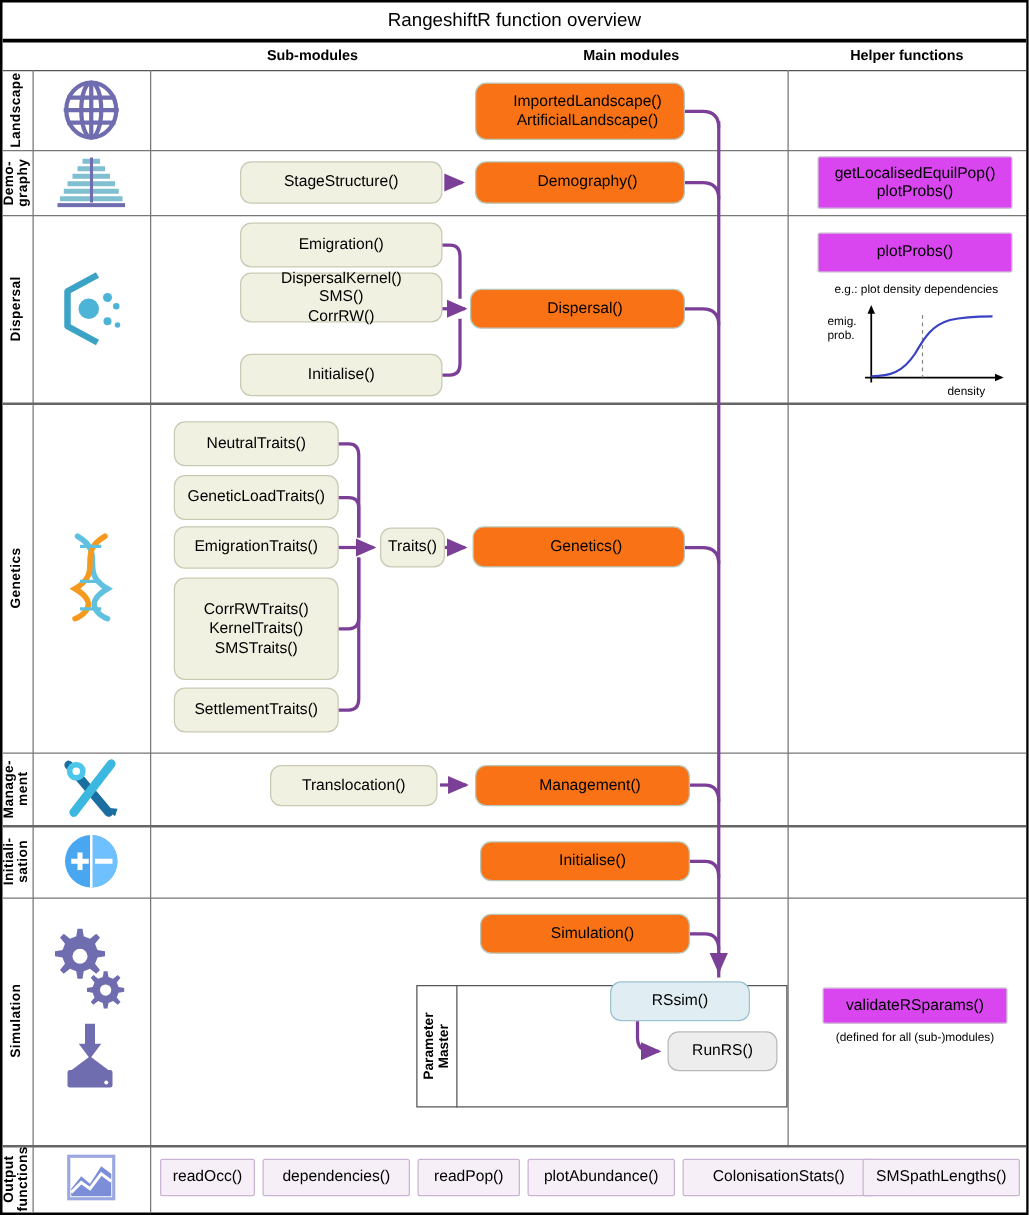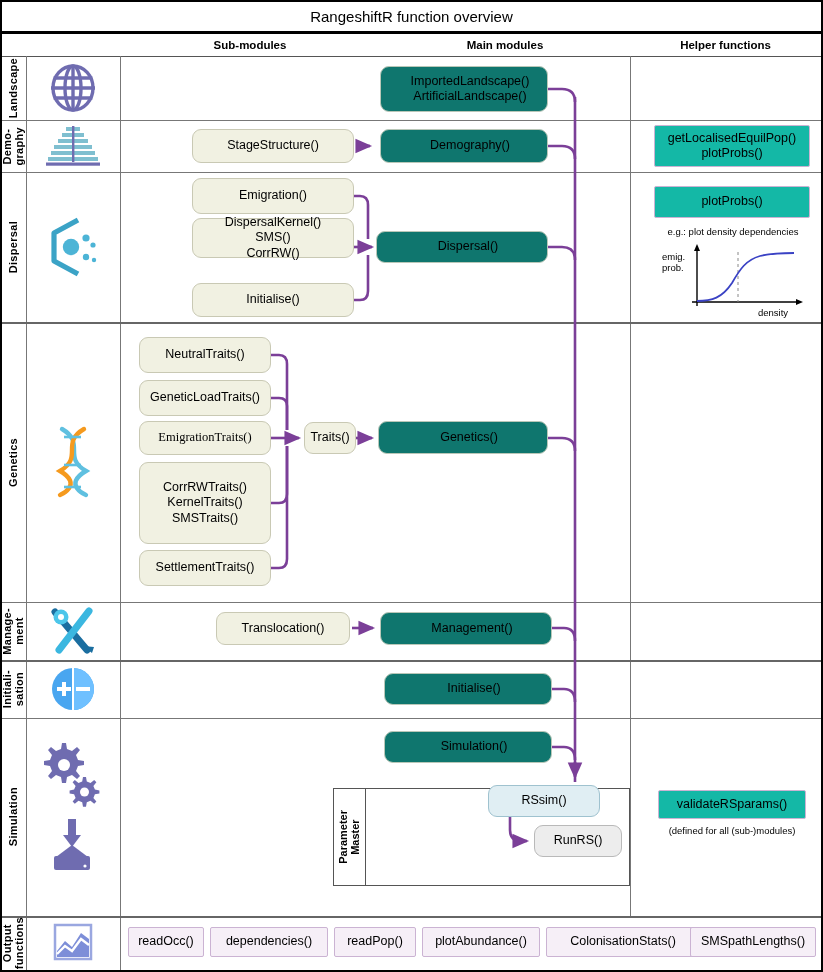--- a/index.html
+++ b/index.html
@@ -21,22 +21,22 @@
   
   .rowlabel{position:absolute;left:0;width:24px;display:flex;align-items:center;justify-content:center;}
   .rowlabel span{writing-mode:vertical-rl;transform:rotate(180deg);font-size:11px;font-weight:bold;
                  letter-spacing:.3px;text-align:center;line-height:1.05;white-space:pre-line;}
   .rowicon{position:absolute;display:flex;align-items:center;justify-content:center;}
 
   
   .box{position:absolute;box-sizing:border-box;display:flex;align-items:center;justify-content:center;
        text-align:center;font-size:12.5px;line-height:1.22;white-space:pre-line;}
   .sub{background:#f1f1e2;border:1px solid #c9c9b4;border-radius:9px;}
-  .main{background:#0f766e;border:1px solid #b9c7b8;border-radius:9px;padding-left:12px;}
-  .helper{background:#14b8a6;border:1px solid #cbb3d3;border-radius:2px;}
+  .main{background:#f97316;border:1px solid #b9c7b8;border-radius:9px;padding-left:12px;}
+  .helper{background:#d946ef;border:1px solid #cbb3d3;border-radius:2px;}
   .rssim{background:#e0eef3;border:1px solid #9fc2cf;border-radius:9px;}
   .runrs{background:#ededed;border:1px solid #b9b9b9;border-radius:9px;}
   .outfn{background:#f6eff7;border:1px solid #cbb3d3;border-radius:2px;font-size:12.5px;}
 
   .note{position:absolute;font-size:9.5px;text-align:center;}
 
   
   .pm-outer{position:absolute;border:1px solid #555;box-sizing:border-box;}
   .pm-label{position:absolute;display:flex;align-items:center;justify-content:center;}
   .pm-label span{writing-mode:vertical-rl;transform:rotate(180deg);font-size:11px;font-weight:bold;
@@ -231,21 +231,21 @@
       <line x1="42" y1="64" x2="148" y2="64" stroke="#000" stroke-width="1.4"></line>
       <polygon points="153,64 146,61 146,67" fill="#000"></polygon>
       <line x1="88" y1="14" x2="88" y2="64" stroke="#888" stroke-width="1" stroke-dasharray="3,3"></line>
       <path d="M47 63 C62 63, 72 60, 82 45 C90 31, 96 22, 110 18 C122 15, 134 15, 144 15" fill="none" stroke="#3a42c4" stroke-width="1.8"></path>
       <text x="108" y="78" font-size="9.5" font-family="Liberation Sans, sans-serif">density</text>
     </svg>
   </div>
 
   <div class="box sub" style="left:137px;top:335px;width:132px;height:36px;">NeutralTraits()</div>
   <div class="box sub" style="left:137px;top:378px;width:132px;height:36px;">GeneticLoadTraits()</div>
-  <div class="box sub" style="left:137px;top:419px;width:132px;height:34px;font-family:Liberation Serif, serif;">EmigrationTraits()</div>
+  <div class="box sub" style="left:137px;top:419px;width:132px;height:34px;">EmigrationTraits()</div>
   <div class="box sub" style="left:137px;top:460px;width:132px;height:82px;">CorrRWTraits()
 KernelTraits()
 SMSTraits()</div>
   <div class="box sub" style="left:137px;top:548px;width:132px;height:36px;">SettlementTraits()</div>
   <div class="box sub" style="left:302px;top:420px;width:52px;height:32px;">Traits()</div>
   <div class="box main" style="left:376px;top:419px;width:170px;height:33px;">Genetics()</div>
 
   <div class="box sub" style="left:214px;top:610px;width:134px;height:33px;">Translocation()</div>
   <div class="box main" style="left:378px;top:610px;width:172px;height:33px;">Management()</div>
 

